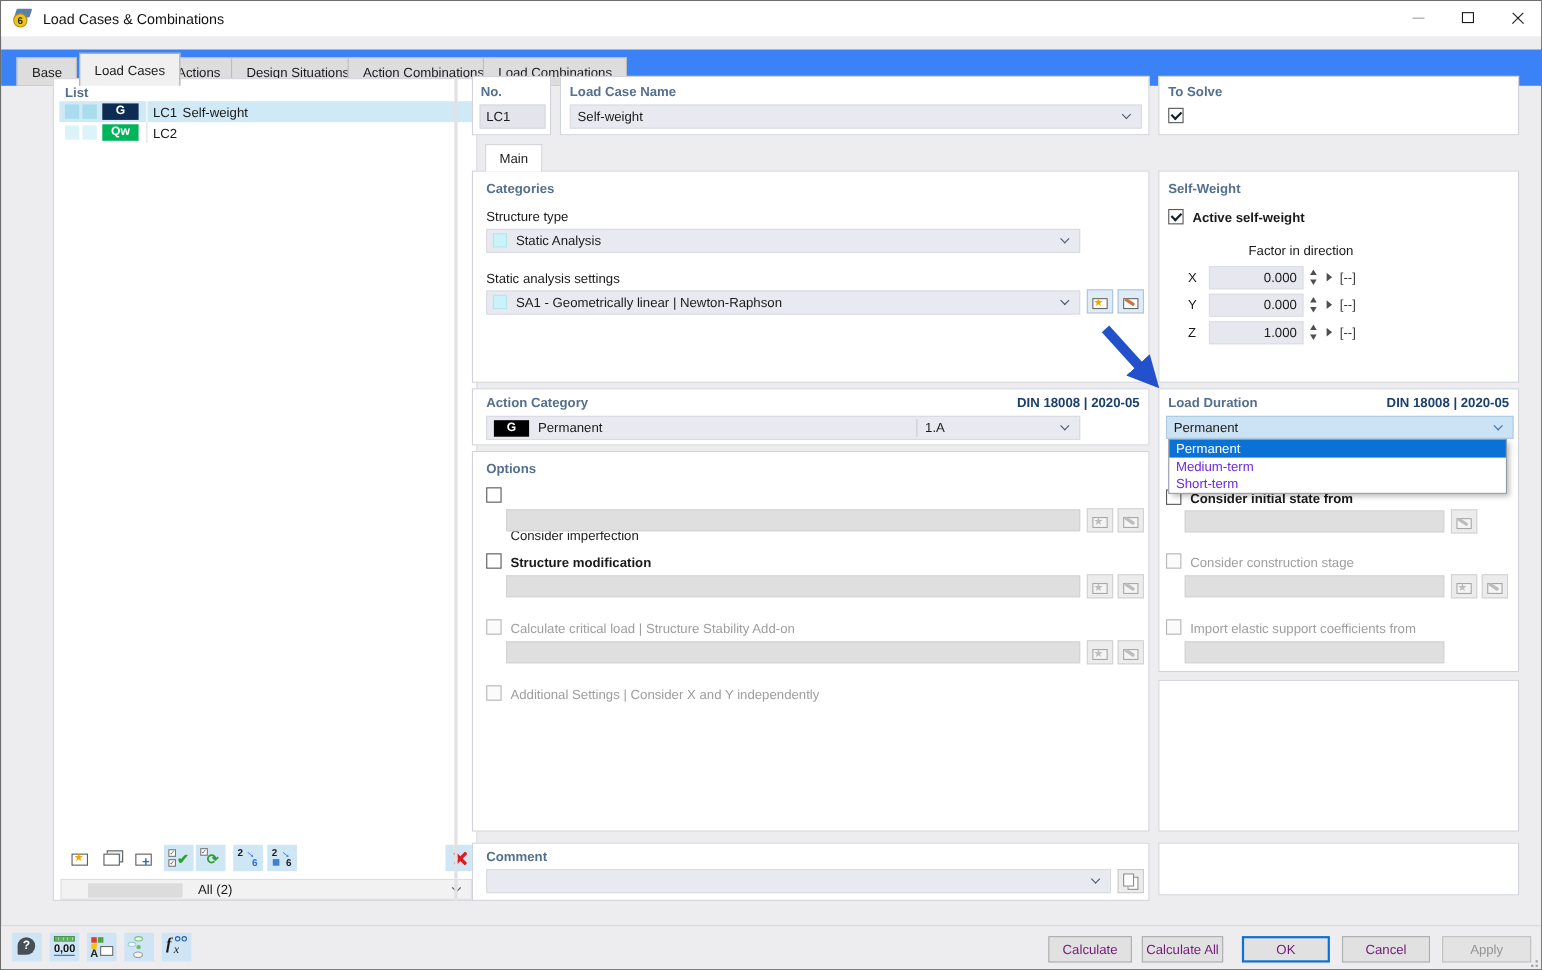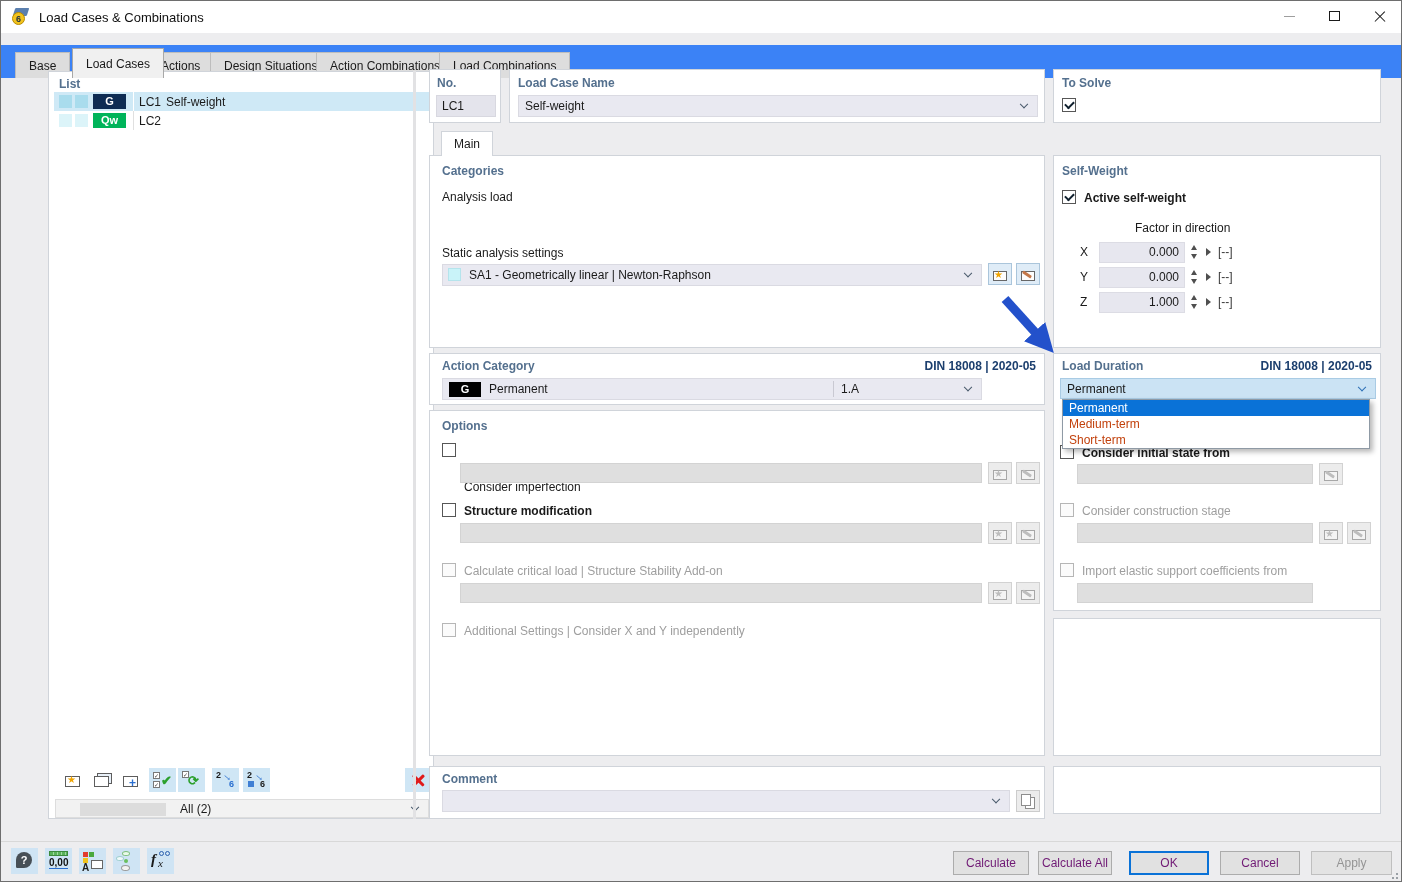--- a/index.html
+++ b/index.html
@@ -87,21 +87,21 @@
   .tico-x::before { transform:rotate(45deg); } .tico-x::after { transform:rotate(-45deg); }
 
   
   .tri-up { position:absolute; width:0; height:0; border-left:3.5px solid transparent; border-right:3.5px solid transparent; border-bottom:5px solid #4f4f4f; }
   .tri-down { position:absolute; width:0; height:0; border-left:3.5px solid transparent; border-right:3.5px solid transparent; border-top:5px solid #4f4f4f; }
   .tri-right { position:absolute; width:0; height:0; border-top:4px solid transparent; border-bottom:4px solid transparent; border-left:5px solid #4f4f4f; }
   .numfield { position:absolute; background:#e7e7ef; border:1px solid #dcdce4; font-size:12px; color:#1a1a1a; text-align:right; padding-right:5px; line-height:19px; }
 
   
   .ddpopup { position:absolute; background:#ffffff; border:1px solid #8f9aa5; box-shadow:3px 3px 5px rgba(0,0,0,0.28); z-index:10; }
-  .dditem { position:relative; height:16px; line-height:16px; padding-left:6px; font-size:12px; color:#c2410c; white-space:nowrap; }
+  .dditem { position:relative; height:16px; line-height:16px; padding-left:6px; font-size:12px; color:#6d28d9; white-space:nowrap; }
   .dditem.sel { background:#0a72d7; color:#ffffff; }
 
   
   .footer { position:absolute; left:0; top:840px; width:100%; height:41px; background:#ededef; border-top:1px solid #d8d8d8; }
   .fico { position:absolute; top:6px; width:27px; height:26px; background:#cfe4f4; }
   .btn { position:absolute; top:9px; height:24px; background:#e1e1e1; border:1px solid #acacac; font-size:12px; color:#701a75; text-align:center; line-height:22px; }
   .btn.primary { border:2px solid #0a72d7; line-height:20px; }
   .btn.dis { color:#949494; background:#e3e3e3; border-color:#bfbfbf; }
   .grip { position:absolute; right:3px; bottom:3px; width:10px; height:10px; }
   .grip i { position:absolute; width:2px; height:2px; background:#9aa0a6; }
@@ -222,21 +222,26 @@
 
   <div class="wbox" style="left:1052px; top:68px; width:328px; height:54px;">
     <div class="hdr" style="left:8px; top:6px;">To Solve</div>
     <span class="cb checked" style="left:8px; top:28px;"></span>
   </div>
 
   <div style="position:absolute; left:440px; top:130px; width:52px; height:25px; background:#ffffff; border:1px solid #d0d4da; border-bottom:none; z-index:2; text-align:center; line-height:25px; font-size:12px; color:#1a1a1a;">Main</div>
 
   <div class="wbox" style="left:428px; top:154px; width:616px; height:193px;">
     <div class="hdr" style="left:12px; top:8px;">Categories</div>
-    <div class="lbl" style="left:12px; top:34px;">Analysis load</div>
+    <div class="lbl" style="left:12px; top:34px;">Structure type</div>
+    <div class="combo" style="left:12px; top:52px; width:540px; height:22px;">
+      <span class="swatch" style="left:5px; top:3px;"></span>
+      <span class="txt" style="left:26px;">Static Analysis</span>
+      <span class="chev"></span>
+    </div>
     <div class="lbl" style="left:12px; top:90px;">Static analysis settings</div>
     <div class="combo" style="left:12px; top:108px; width:540px; height:22px;">
       <span class="swatch" style="left:5px; top:3px;"></span>
       <span class="txt" style="left:26px;">SA1 - Geometrically linear | Newton-Raphson</span>
       <span class="chev"></span>
     </div>
     <div class="ibtn" style="left:558px; top:107px;">
         <span class="iw">
           <span class="star">★</span>
         </span>

